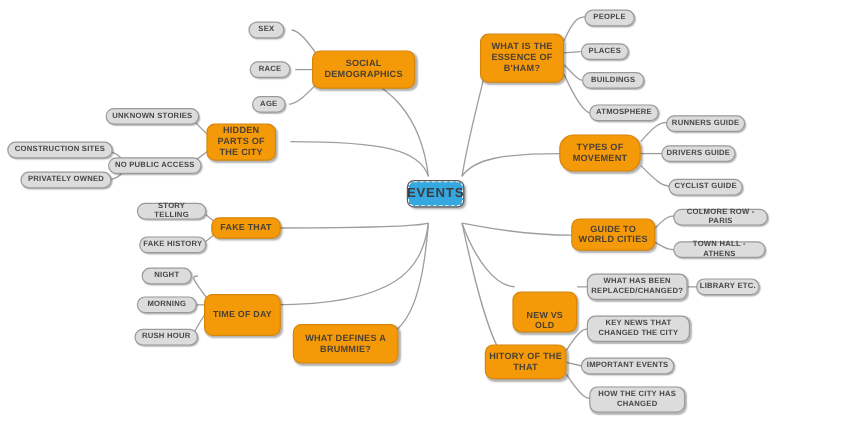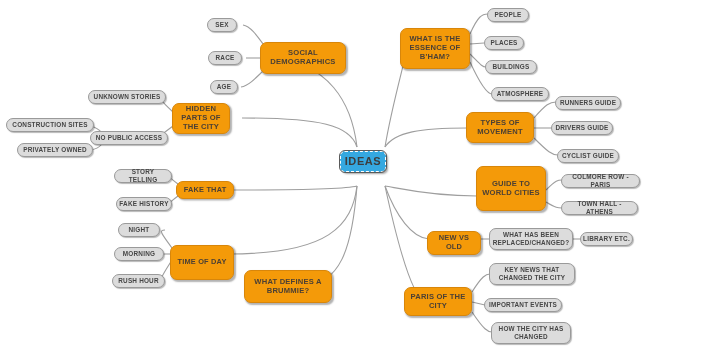--- a/index.html
+++ b/index.html
@@ -120,21 +120,21 @@
       <path d="M481,239 L490,239"></path>
       <path d="M573,239 L581,239"></path>
 
       <path d="M472,292 C482,276 486,274 490,274"></path>
       <path d="M472,302 L485,305"></path>
       <path d="M472,312 C484,330 488,332 492,332"></path>
     </g>
   </svg>
 
   <div class="node centre" style="left:340px; top:151px; width:46px; height:21px;">
-    <span>IDEAS</span>
+    <span>EVENTS</span>
   </div>
 
   <div class="node orange" style="left:248px; top:42px; width:86px; height:32px;margin-left:12px;">
     <span>SOCIAL DEMOGRAPHICS</span>
   </div>
   <div class="node grey" style="left:207px; top:18px; width:30px; height:14px;">
     <span>SEX</span>
   </div>
   <div class="node grey" style="left:208px; top:51px; width:34px; height:14px;">
     <span>RACE</span>
@@ -195,55 +195,55 @@
   <div class="node grey" style="left:484px; top:36px; width:40px; height:14px;">
     <span>PLACES</span>
   </div>
   <div class="node grey" style="left:485px; top:60px; width:52px; height:14px;">
     <span>BUILDINGS</span>
   </div>
   <div class="node grey" style="left:491px; top:87px; width:58px; height:14px;">
     <span>ATMOSPHERE</span>
   </div>
 
-  <div class="node orange" style="left:466px; top:112px; width:68px; height:31px;">
+  <div class="node orange" style="left:466px; top:112px; width:68px; height:31px;border-radius:12px;">
     <span>TYPES OF MOVEMENT</span>
   </div>
   <div class="node grey" style="left:555px; top:96px; width:66px; height:14px;">
     <span>RUNNERS GUIDE</span>
   </div>
   <div class="node grey" style="left:551px; top:121px; width:62px; height:14px;">
     <span>DRIVERS GUIDE</span>
   </div>
   <div class="node grey" style="left:557px; top:149px; width:62px; height:14px;">
     <span>CYCLIST GUIDE</span>
   </div>
 
-  <div class="node orange" style="left:476px; top:166px; width:70px; height:45px;">
+  <div class="node orange" style="left:476px; top:182px; width:70px; height:27px;">
     <span>GUIDE TO WORLD CITIES</span>
   </div>
   <div class="node grey" style="left:561px; top:174px; width:79px; height:14px;">
     <span>COLMORE ROW - PARIS</span>
   </div>
   <div class="node grey" style="left:561px; top:201px; width:77px; height:14px;">
     <span>TOWN HALL - ATHENS</span>
   </div>
 
-  <div class="node orange small" style="left:427px; top:231px; width:54px; height:24px;">
+  <div class="node orange small" style="left:427px; top:243px; width:54px; height:34px;align-items:flex-end;">
     <span>NEW VS OLD</span>
   </div>
   <div class="node grey" style="left:489px; top:228px; width:84px; height:22px;">
     <span>WHAT HAS BEEN REPLACED/CHANGED?</span>
   </div>
   <div class="node grey" style="left:580px; top:232px; width:53px; height:14px;">
     <span>LIBRARY ETC.</span>
   </div>
 
   <div class="node orange" style="left:404px; top:287px; width:68px; height:29px;">
-    <span>PARIS OF THE CITY</span>
+    <span>HITORY OF THE THAT</span>
   </div>
   <div class="node grey" style="left:489px; top:263px; width:86px; height:22px;">
     <span>KEY NEWS THAT CHANGED THE CITY</span>
   </div>
   <div class="node grey" style="left:484px; top:298px; width:78px; height:14px;">
     <span>IMPORTANT EVENTS</span>
   </div>
   <div class="node grey" style="left:491px; top:322px; width:80px; height:22px;">
     <span>HOW THE CITY HAS CHANGED</span>
   </div>

